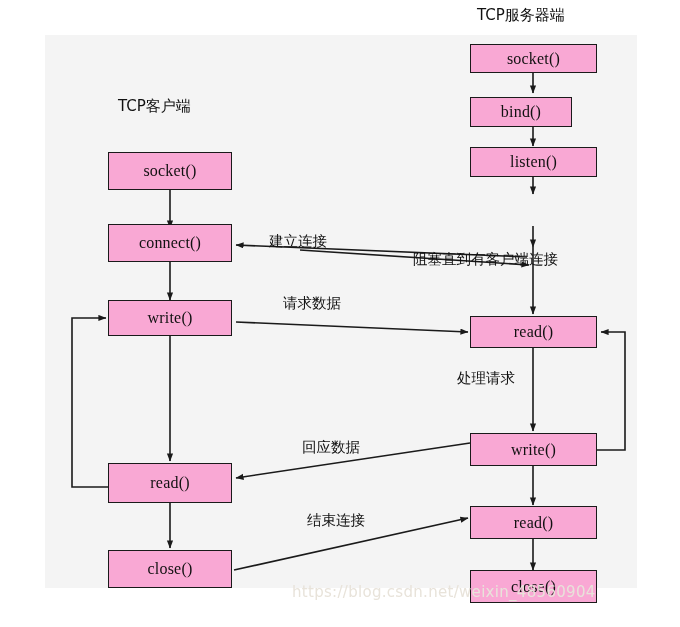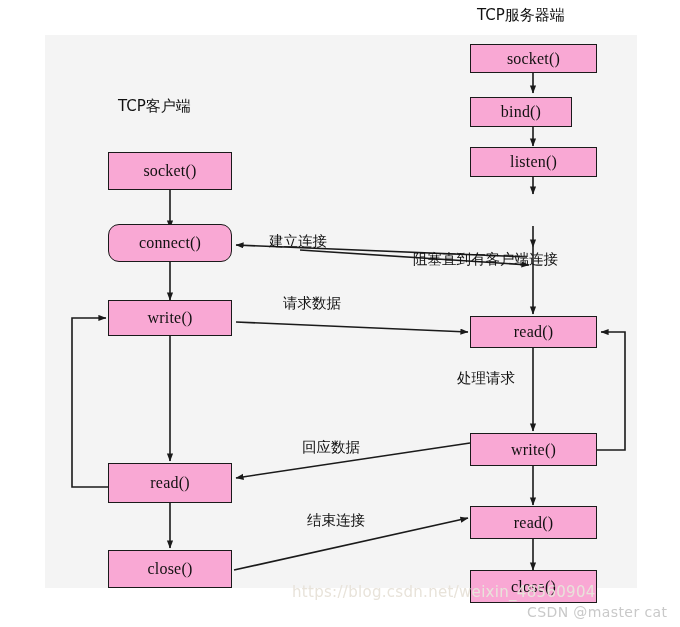--- a/index.html
+++ b/index.html
@@ -131,21 +131,21 @@
       <path d="M234,570 L468,518" marker-end="url(#ah)"></path>
     </g>
   </svg>
 
   <div class="col-title" style="left:118px; top:97px;">TCP客户端</div>
 
   <div class="col-title" style="left:477px; top:6px;">TCP服务器端</div>
 
   <div class="node" style="left:108px; top:152px; width:124px; height:38px;">socket()</div>
 
-  <div class="node" style="left:108px; top:224px; width:124px; height:38px;border-radius:11px;">connect()</div>
+  <div class="node" style="left:108px; top:224px; width:124px; height:38px;">connect()</div>
 
   <div class="node" style="left:108px; top:300px; width:124px; height:36px;">write()</div>
 
   <div class="node" style="left:108px; top:463px; width:124px; height:40px;">read()</div>
 
   <div class="node" style="left:108px; top:550px; width:124px; height:38px;">close()</div>
 
   <div class="node" style="left:470px; top:44px; width:127px; height:29px;">socket()</div>
 
   <div class="node" style="left:470px; top:97px; width:102px; height:30px;">bind()</div>
@@ -168,15 +168,14 @@
   <div class="edge-label" style="left:283px; top:294px;">请求数据</div>
 
   <div class="edge-label" style="left:457px; top:369px;">处理请求</div>
 
   <div class="edge-label" style="left:302px; top:438px;">回应数据</div>
 
   <div class="edge-label" style="left:307px; top:511px;">结束连接</div>
 
   <div class="wm wm-url">https://blog.csdn.net/weixin_48560904</div>
 
-  <div class="wm wm-tag">CSDN @master cat</div>
 
 </div>
 
 </body></html>

